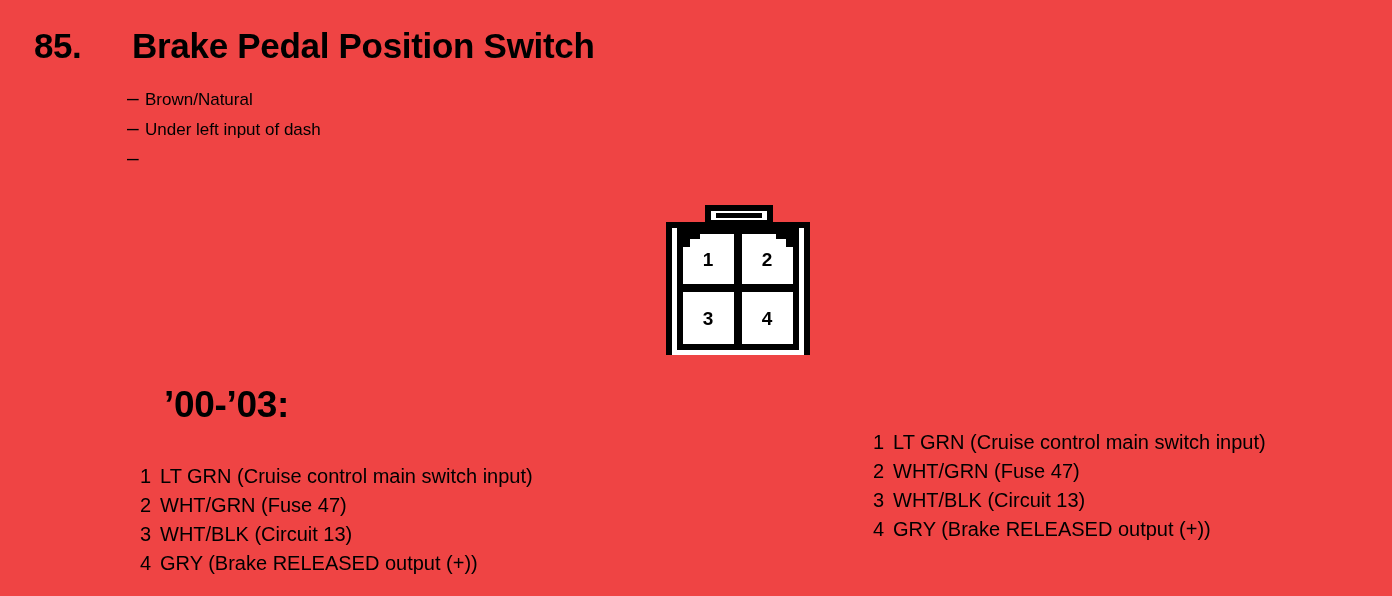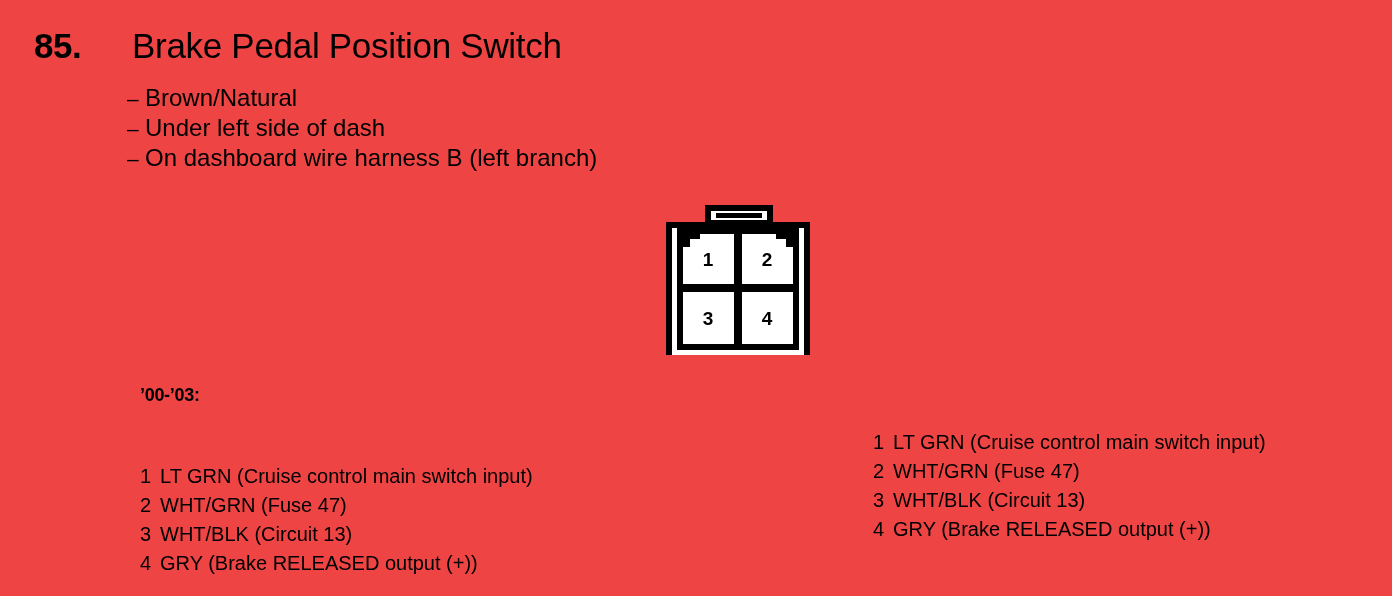--- a/index.html
+++ b/index.html
@@ -29,21 +29,21 @@
     font-size: 35px;
     font-weight: bold;
     letter-spacing: -0.5px;
     line-height: 1;
   }
   .hdr-title {
     position: absolute;
     left: 132px;
     top: 28px;
     font-size: 35px;
-    font-weight: normal;
+    font-weight: bold;
     letter-spacing: -0.3px;
     line-height: 1;
     white-space: nowrap;
   }
 
   
   .sublist {
     position: absolute;
     left: 127px;
     top: 83px;
@@ -56,21 +56,21 @@
     font-size: 21px;
     line-height: 30px;
     white-space: nowrap;
   }
   .sub-dash {
     width: 18px;
     flex: 0 0 18px;
     font-size: 21px;
   }
   .sub-text {
-    font-size: 24px;
+    font-size: 17px;
   }
 
   
   .connector {
     position: absolute;
     left: 664px;
     top: 203px;
     width: 148px;
     height: 154px;
   }
@@ -86,24 +86,25 @@
 
   
   .pin-block {
     position: absolute;
     top: 386px;
   }
   .pin-block.left  { left: 140px; }
   .pin-block.right { left: 873px; }
 
   .pin-heading {
-    font-size: 18px;
+    font-size: 37px;
     font-weight: bold;
     letter-spacing: -0.3px;
     line-height: 1;
+    margin-left: 24px;
     margin-bottom: 0;
     height: 34px;
     white-space: nowrap;
   }
   .pin-list {
     margin-top: 26px;
   }
   .pin-row {
     display: flex;
     align-items: baseline;
@@ -130,25 +131,24 @@
   <div class="hdr-num">85.</div>
   <div class="hdr-title">Brake Pedal Position Switch</div>
 
   <div class="sublist">
     <div class="sub-row">
       <span class="sub-dash">–</span>
       <span class="sub-text">Brown/Natural</span>
     </div>
     <div class="sub-row">
       <span class="sub-dash">–</span>
-      <span class="sub-text">Under left side of dash</span>
+      <span class="sub-text">Under left input of dash</span>
     </div>
     <div class="sub-row">
       <span class="sub-dash">–</span>
-      <span class="sub-text">On dashboard wire harness B (left branch)</span>
     </div>
   </div>
 
   <div class="connector">
     <svg width="148" height="154" viewBox="0 0 148 154" xmlns="http://www.w3.org/2000/svg">
 
       <g>
         <rect x="41" y="2" width="68" height="20" fill="#000000"></rect>
         <rect x="47" y="8" width="56" height="9" fill="#ffffff"></rect>
         <rect x="52" y="10" width="46" height="5" fill="#000000"></rect>

